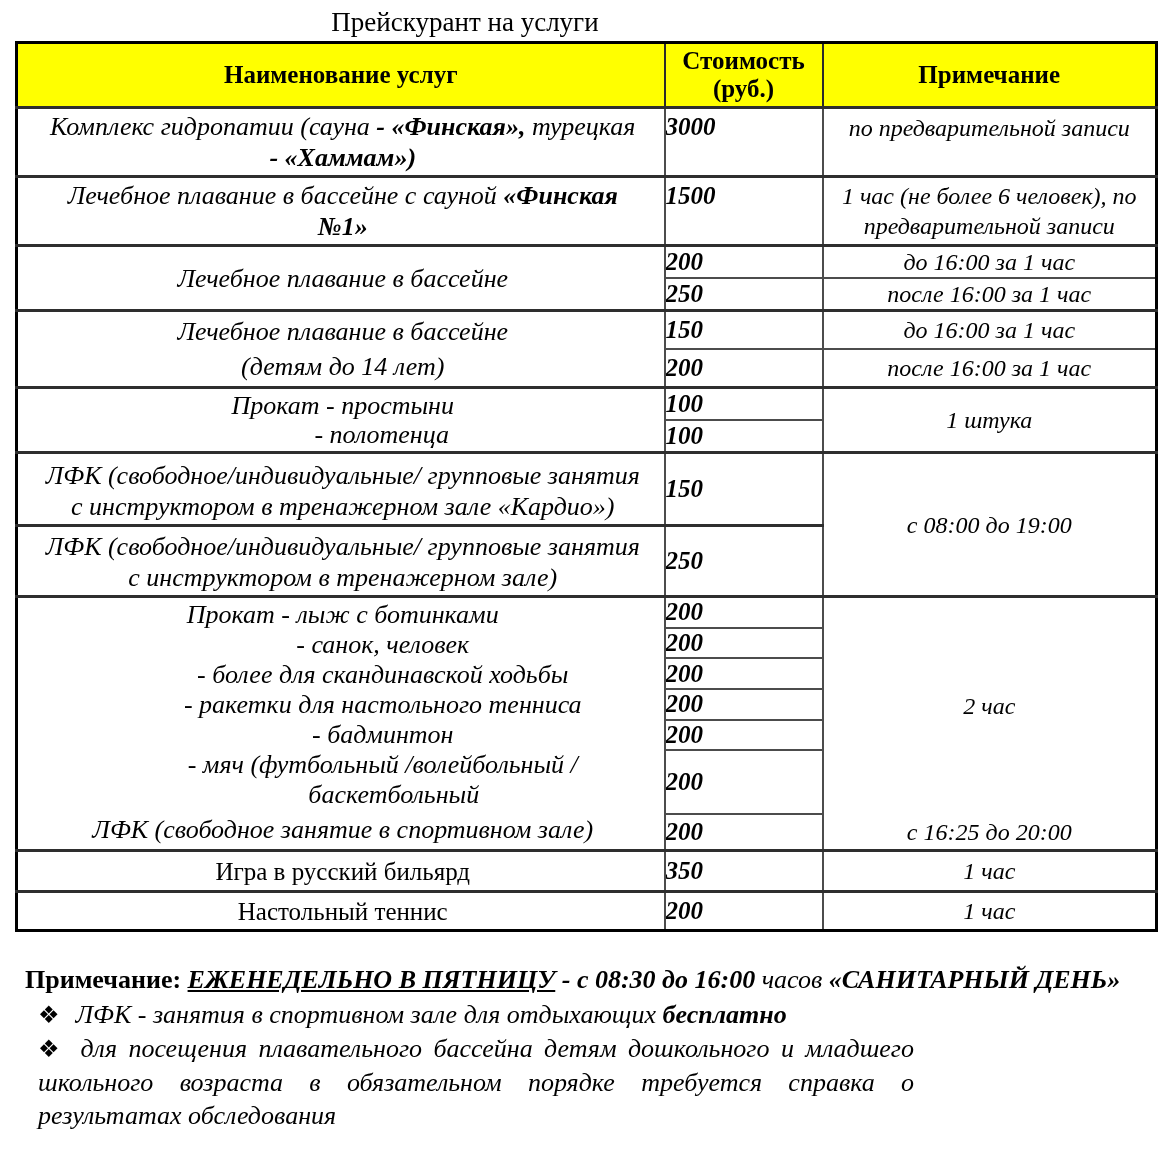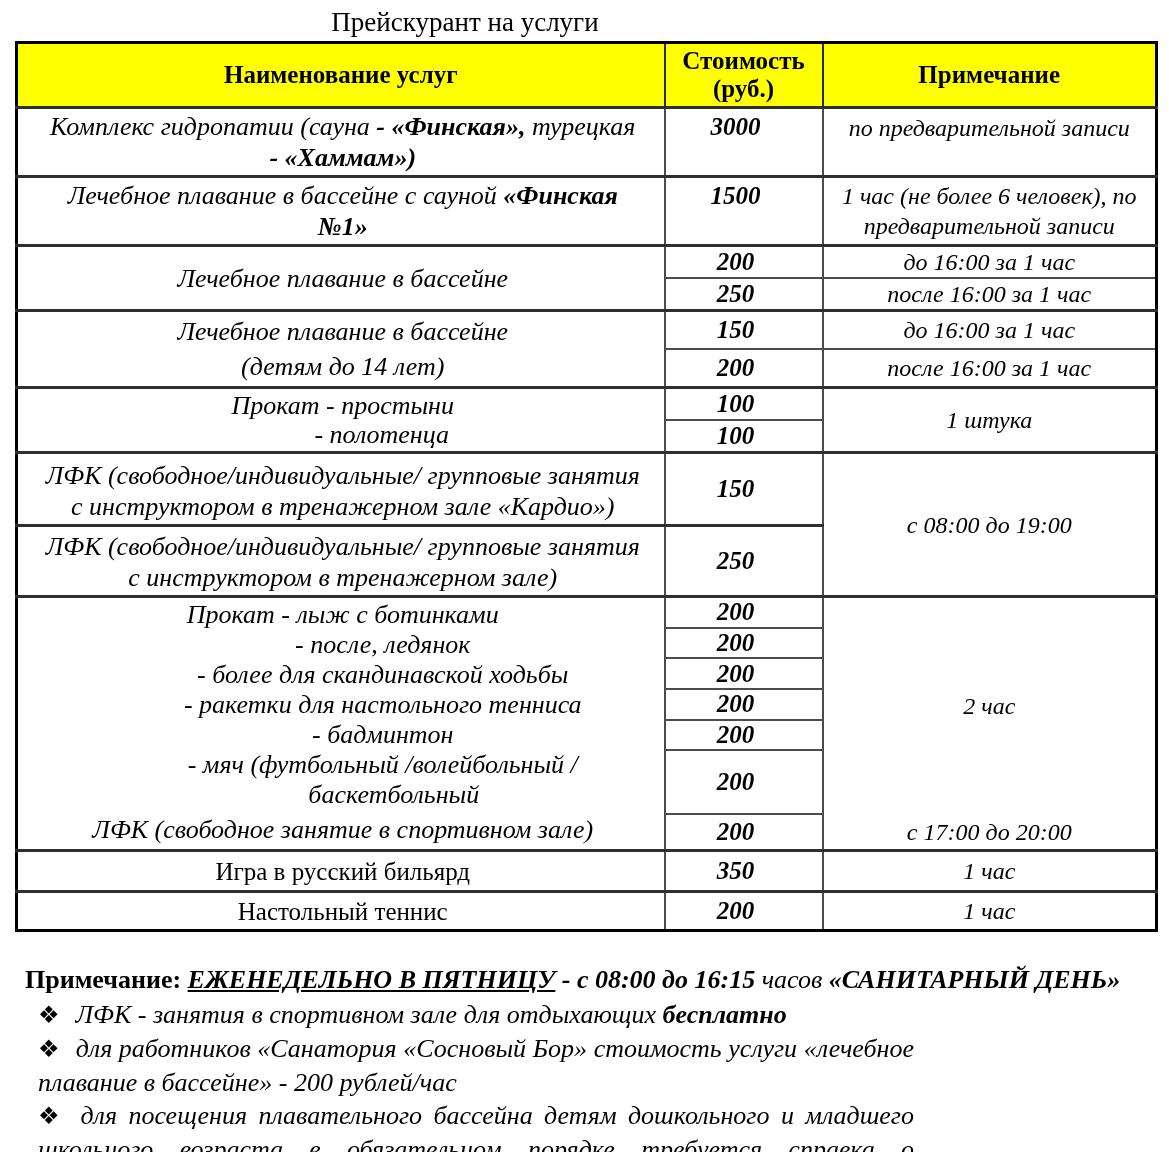--- a/index.html
+++ b/index.html
@@ -32,21 +32,21 @@
   }
 
   td.name{
     font-style:italic;font-size:26px;line-height:31px;
     padding:2px 8px 2px 12px;vertical-align:top;text-align:center;
   }
   td.name.mid{vertical-align:middle;}
   td.name.upright{font-style:normal;font-size:25px;vertical-align:middle;}
   td.price{
     font-style:italic;font-weight:bold;font-size:25px;
-    text-align:center;padding-right:16px;vertical-align:middle;
+    text-align:left;padding-right:16px;vertical-align:middle;
   }
   td.price.top{vertical-align:top;padding-top:4px;}
   td.note{
     font-style:italic;font-size:24px;line-height:30px;
     text-align:center;vertical-align:middle;padding:0 6px;
   }
   td.note.top{vertical-align:top;padding-top:4px;}
   .sg-b{font-weight:bold;}
   .sg-i{font-style:italic;margin-top:36px;}
   .sg-u{text-decoration:underline;}
@@ -163,21 +163,21 @@
         <td class="name" style="padding-top:4px" data-bind-lines="table.rows.r7.name_lines">
             <div>ЛФК (свободное/индивидуальные/ групповые занятия</div>
             <div>с инструктором в тренажерном зале)</div>
           </td>
         <td class="price" data-bind="table.rows.r7.price">250</td>
       </tr>
 
       <tr class="grp" style="height:30px">
         <td class="name cell-r8name" rowspan="7" data-bind-lines="table.rows.r8.name_lines">
             <div>Прокат -  лыж с ботинками</div>
-            <div>- после, ледянок</div>
+            <div>- санок, человек</div>
             <div>- более для скандинавской ходьбы</div>
             <div>- ракетки для настольного тенниса</div>
             <div>- бадминтон</div>
             <div>- мяч (футбольный /волейбольный /</div>
             <div>баскетбольный</div>
             <div>ЛФК (свободное занятие в спортивном зале)</div>
           </td>
         <td class="price" data-bind="table.rows.r8.prices.0">200</td>
         <td class="note nb" rowspan="6" data-bind="table.rows.r8.note_top">2 час</td>
       </tr>
@@ -191,36 +191,35 @@
         <td class="price" data-bind="table.rows.r8.prices.3">200</td>
       </tr>
       <tr style="height:30px">
         <td class="price" data-bind="table.rows.r8.prices.4">200</td>
       </tr>
       <tr style="height:62px">
         <td class="price" data-bind="table.rows.r8.prices.5">200</td>
       </tr>
       <tr style="height:36px">
         <td class="price" data-bind="table.rows.r8.prices.6">200</td>
-        <td class="note nt" data-bind="table.rows.r8.note_bottom">с 17:00 до 20:00</td>
+        <td class="note nt" data-bind="table.rows.r8.note_bottom">с 16:25 до 20:00</td>
       </tr>
 
       <tr class="grp" style="height:41px">
         <td class="name upright" data-bind="table.rows.r9.name">Игра в русский бильярд</td>
         <td class="price" data-bind="table.rows.r9.price">350</td>
         <td class="note" data-bind="table.rows.r9.note">1 час</td>
       </tr>
       <tr class="grp" style="height:39px">
         <td class="name upright" data-bind="table.rows.r10.name">Настольный теннис</td>
         <td class="price" data-bind="table.rows.r10.price">200</td>
         <td class="note" data-bind="table.rows.r10.note">1 час</td>
       </tr>
     </tbody>
   </table>
 
   <div class="footer">
-    <p class="note-head"><span class="sg-b">Примечание: </span><span class="sg-b sg-i sg-u">ЕЖЕНЕДЕЛЬНО В ПЯТНИЦУ</span><span class="sg-b sg-i"> - с 08:00 до 16:15 </span><span class="sg-i">часов </span><span class="sg-b sg-i">«САНИТАРНЫЙ ДЕНЬ»</span></p>
+    <p class="note-head"><span class="sg-b">Примечание: </span><span class="sg-b sg-i sg-u">ЕЖЕНЕДЕЛЬНО В ПЯТНИЦУ</span><span class="sg-b sg-i"> - с 08:30 до 16:00 </span><span class="sg-i">часов </span><span class="sg-b sg-i">«САНИТАРНЫЙ ДЕНЬ»</span></p>
     <p class="bullet"><span class="bullet-icon" data-bind="footer.bullet_char">❖</span><span><span class="sg-i">ЛФК - занятия в спортивном зале для отдыхающих </span><span class="sg-b sg-i">бесплатно</span></span></p>
-    <p class="bullet just"><span class="bullet-icon" data-bind="footer.bullet_char">❖</span><span><span class="sg-i">для работников «Санатория «Сосновый Бор» стоимость услуги «лечебное плавание в бассейне» -  200 рублей/час</span></span></p>
     <p class="bullet just"><span class="bullet-icon" data-bind="footer.bullet_char">❖</span><span><span class="sg-i">для посещения плавательного бассейна детям дошкольного и младшего школьного возраста в обязательном порядке требуется справка о результатах обследования </span></span></p>
   </div>
 
 </div>
 
 </body></html>

